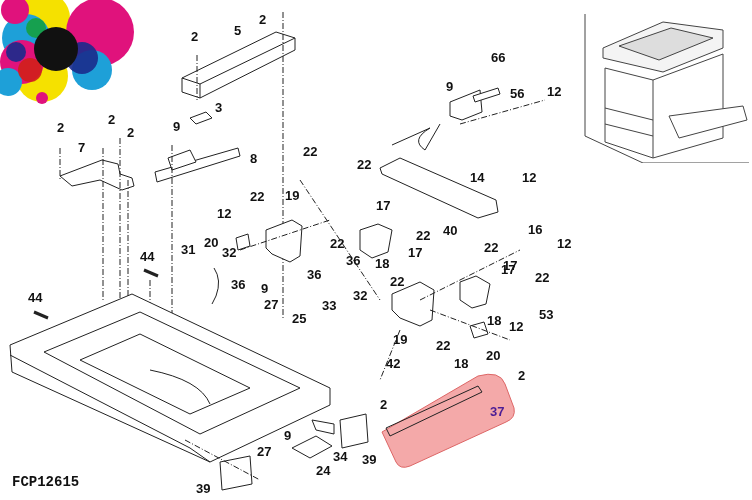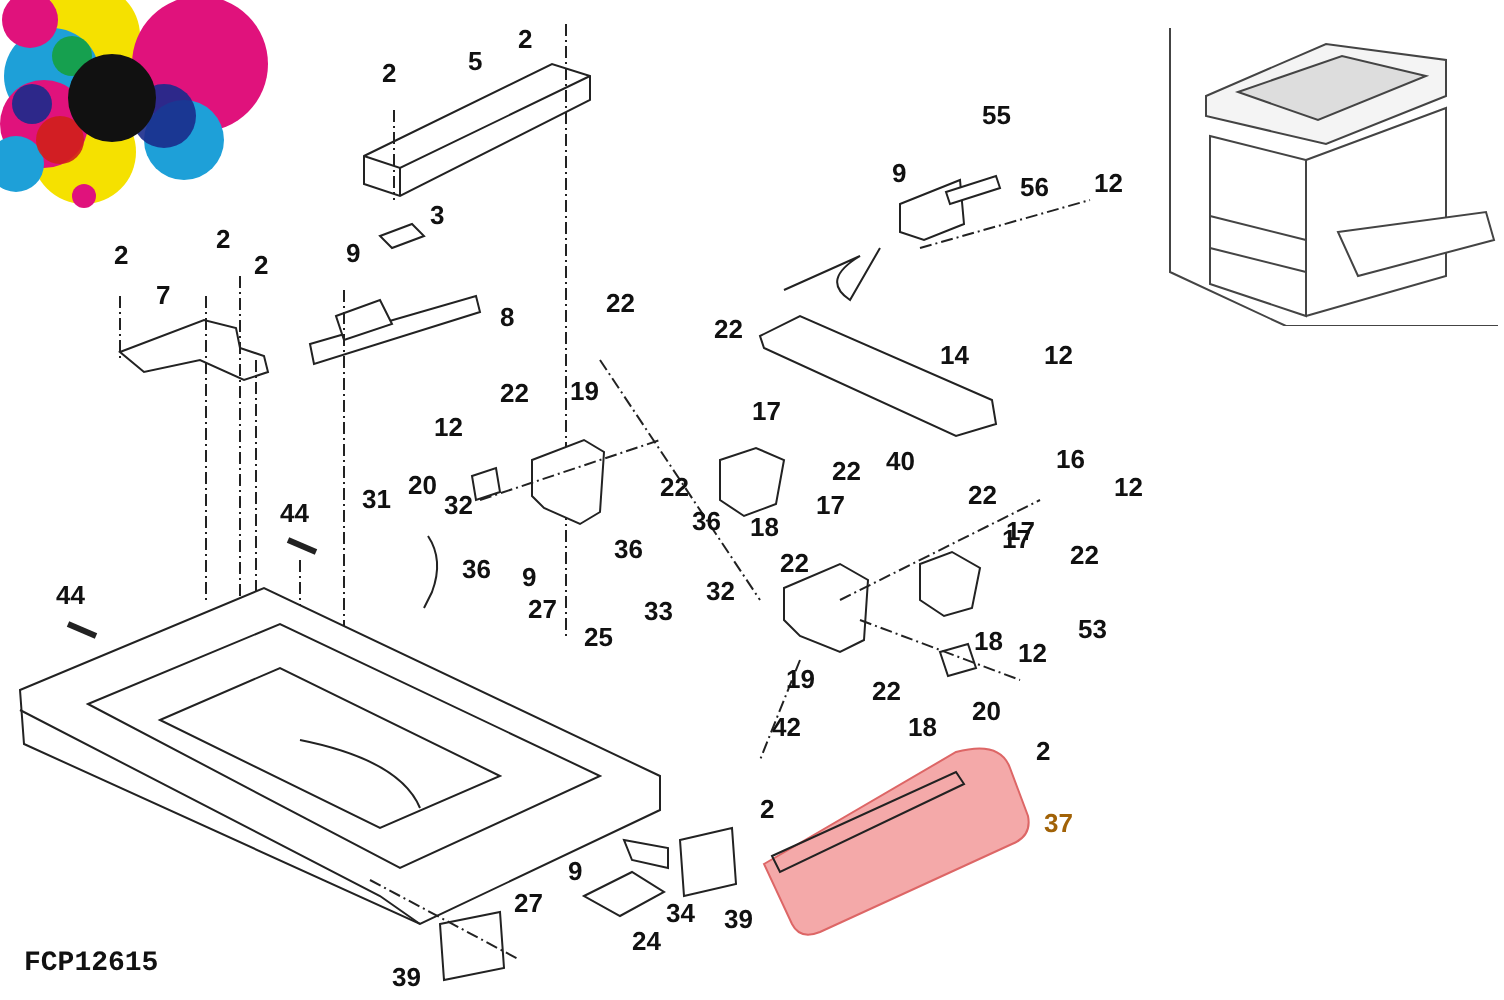--- a/index.html
+++ b/index.html
@@ -1,19 +1,19 @@
 <!DOCTYPE html>
 <html><head>
 <meta charset="utf-8">
 <style>
   html,body{margin:0;padding:0;background:#fff;}
   body{width:752px;height:500px;position:relative;overflow:hidden;font-family:"Liberation Sans",sans-serif;}
   #stage{position:absolute;left:0;top:0;width:752px;height:500px;}
   .lbl{position:absolute;font-family:"Liberation Sans",sans-serif;font-weight:bold;font-size:13px;color:#111;line-height:13px;white-space:nowrap;}
-  .lbl.red{color:#a16207;margin-left:32px;}
+  .lbl.red{color:#4c1d95;}
   .code{position:absolute;left:12px;top:474px;font-family:Liberation Mono, monospace;font-weight:bold;font-size:14px;color:#111;}
   .wm{position:absolute;left:232px;top:308px;font-family:"Liberation Serif",serif;font-size:22px;color:#8a8a8a;letter-spacing:0px;opacity:.85;}
   .inset{position:absolute;left:583px;top:8px;width:166px;height:155px;}
 </style>
 </head>
 <body>
 
 <div id="stage">
 
   <svg class="logo" style="position:absolute;left:0;top:0" width="140" height="110" viewBox="0 0 140 110">
@@ -125,21 +125,21 @@
   <div class="lbl" style="left:259px;top:13px">2</div>
   <div class="lbl" style="left:234px;top:24px">5</div>
   <div class="lbl" style="left:191px;top:30px">2</div>
   <div class="lbl" style="left:215px;top:101px">3</div>
   <div class="lbl" style="left:173px;top:120px">9</div>
   <div class="lbl" style="left:250px;top:152px">8</div>
   <div class="lbl" style="left:57px;top:121px">2</div>
   <div class="lbl" style="left:78px;top:141px">7</div>
   <div class="lbl" style="left:108px;top:113px">2</div>
   <div class="lbl" style="left:127px;top:126px">2</div>
-  <div class="lbl" style="left:491px;top:51px">55</div>
+  <div class="lbl" style="left:491px;top:51px">66</div>
   <div class="lbl" style="left:446px;top:80px">9</div>
   <div class="lbl" style="left:510px;top:87px">56</div>
   <div class="lbl" style="left:547px;top:85px">12</div>
   <div class="lbl" style="left:303px;top:145px">22</div>
   <div class="lbl" style="left:357px;top:158px">22</div>
   <div class="lbl" style="left:470px;top:171px">14</div>
   <div class="lbl" style="left:522px;top:171px">12</div>
   <div class="lbl" style="left:285px;top:189px">19</div>
   <div class="lbl" style="left:250px;top:190px">22</div>
   <div class="lbl" style="left:217px;top:207px">12</div>

